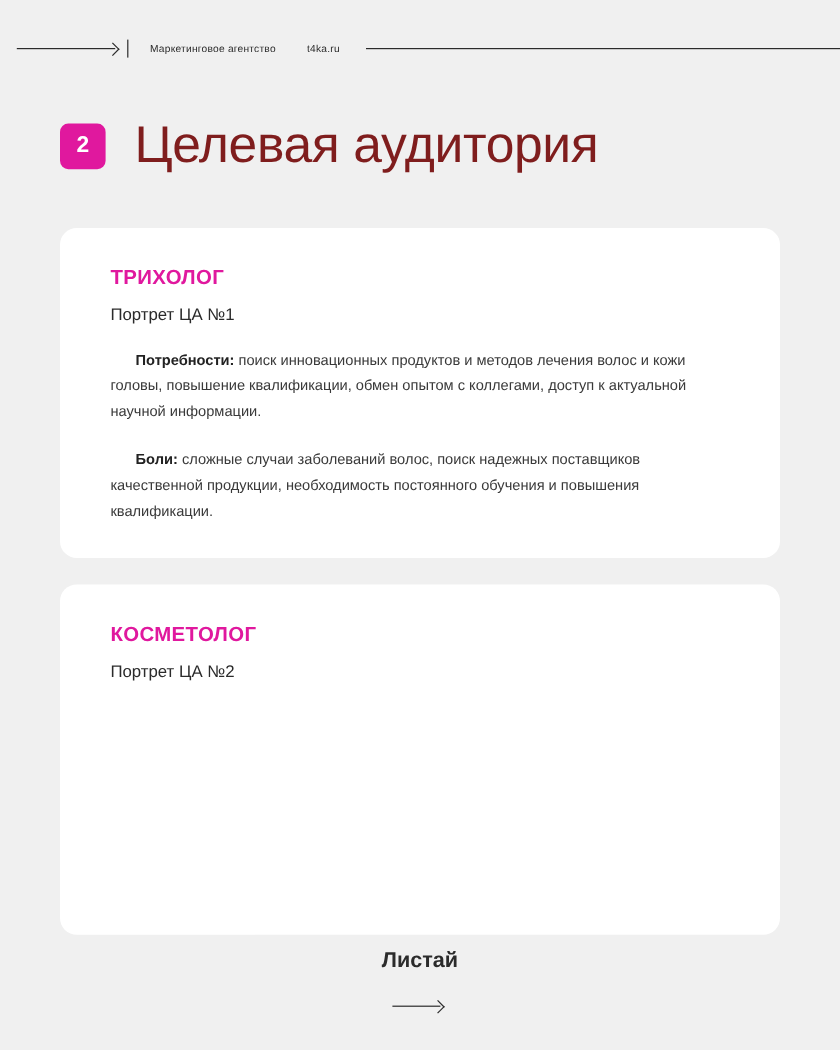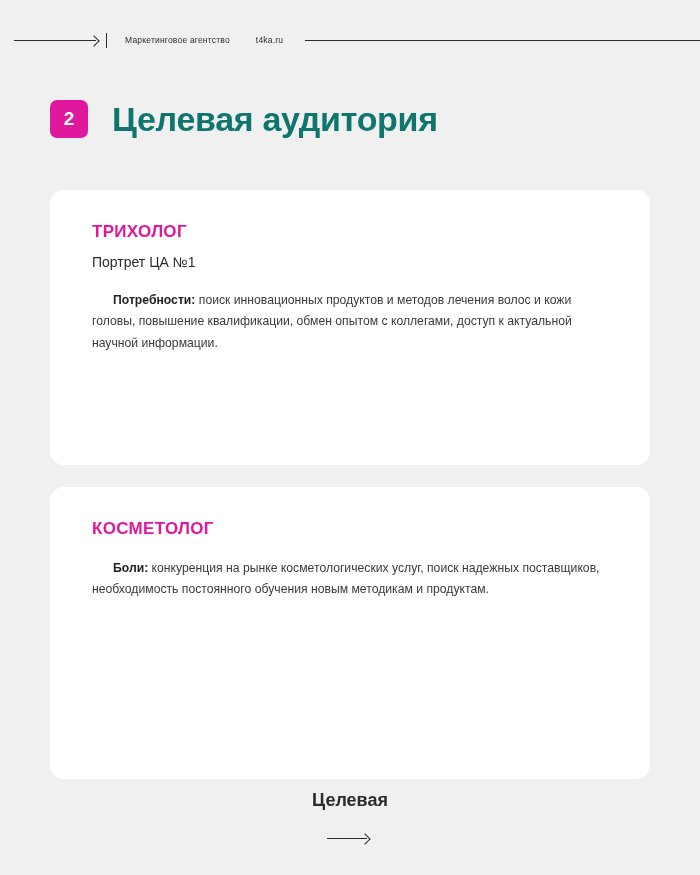--- a/index.html
+++ b/index.html
@@ -87,24 +87,24 @@
     color: #ffffff;
     font-size: 19px;
     font-weight: bold;
     display: flex;
     align-items: center;
     justify-content: center;
     flex: 0 0 auto;
   }
   .page-title {
     margin-left: 24px;
-    font-size: 34px;
-    font-weight: bold;
+    font-size: 43px;
+    font-weight: normal;
     letter-spacing: -0.3px;
-    color: #0f766e;
+    color: #7f1d1d;
     line-height: 1;
   }
 
   
   .card {
     position: absolute;
     left: 50px;
     width: 600px;
     background: #ffffff;
     border-radius: 14px;
@@ -196,31 +196,32 @@
   <h1 class="page-title">Целевая аудитория</h1>
 </div>
 
 <div class="card" id="card-1">
   <div class="card-inner">
     <div class="card-heading">ТРИХОЛОГ</div>
     <div class="card-subtitle">Портрет ЦА №1</div>
     <p class="para">
       <span class="lead">Потребности:</span><span> поиск инновационных продуктов и методов лечения волос и кожи головы, повышение квалификации, обмен опытом с коллегами, доступ к актуальной научной информации.</span>
     </p>
+    <p class="para para-pain">
+      <span class="lead">Боли:</span><span> сложные случаи заболеваний волос, поиск надежных поставщиков качественной продукции, необходимость постоянного обучения и повышения квалификации.</span>
+    </p>
   </div>
 </div>
 
 <div class="card" id="card-2">
   <div class="card-inner">
     <div class="card-heading">КОСМЕТОЛОГ</div>
-    <p class="para para-pain">
-      <span class="lead">Боли:</span><span> конкуренция на рынке косметологических услуг, поиск надежных поставщиков, необходимость постоянного обучения новым методикам и продуктам.</span>
-    </p>
+    <div class="card-subtitle">Портрет ЦА №2</div>
   </div>
 </div>
 
 <div class="footer">
-  <div class="footer-label">Целевая</div>
+  <div class="footer-label">Листай</div>
   <div class="footer-arrow">
     <span class="line"></span>
       <span class="head"></span>
   </div>
 </div>
 
 </body></html>

